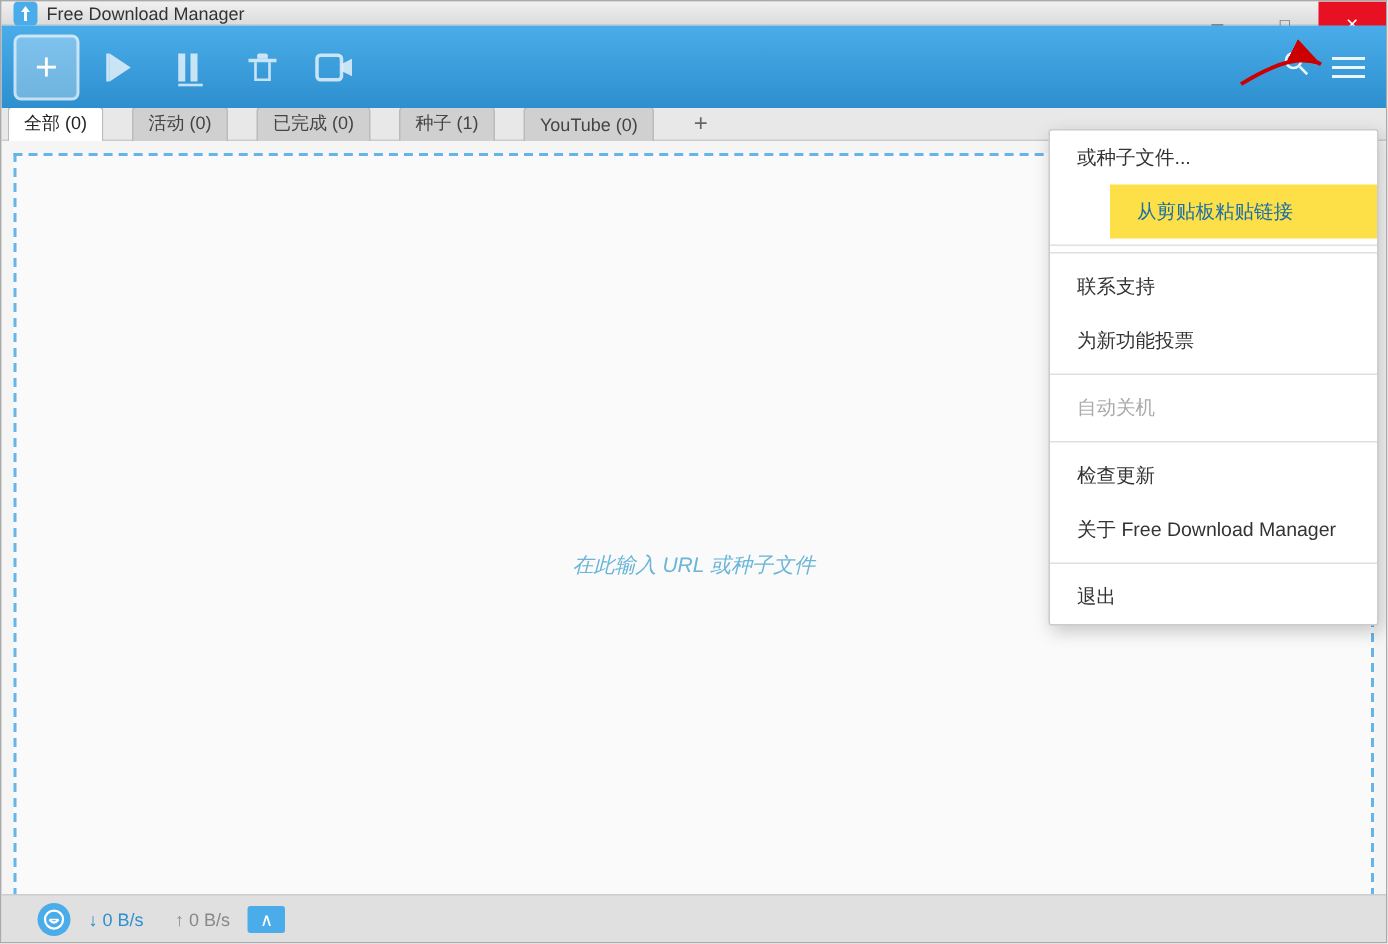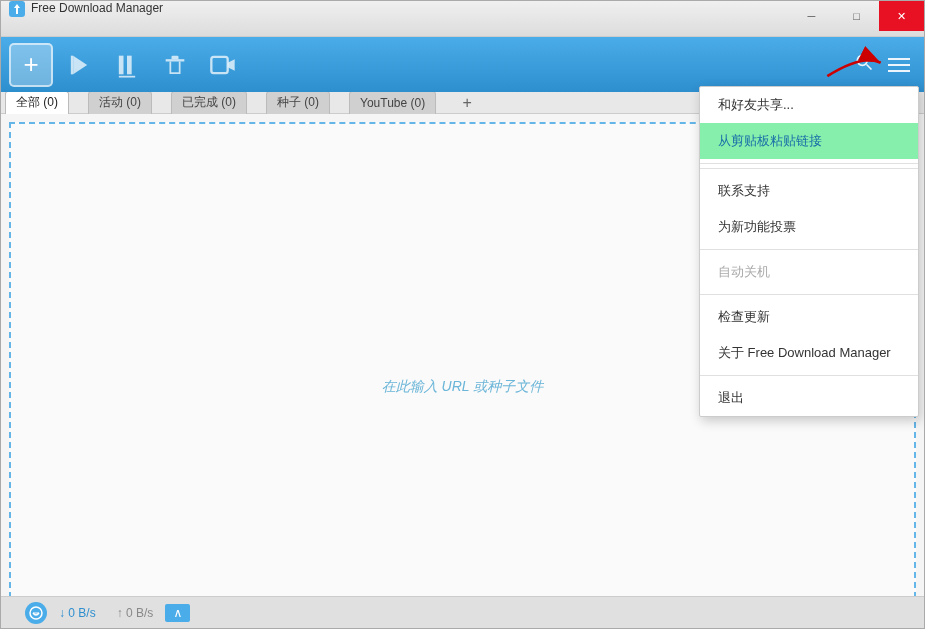--- a/index.html
+++ b/index.html
@@ -1,23 +1,23 @@
 <!DOCTYPE html>
 <html><head>
   <meta charset="utf-8">
   <style>
     * { margin: 0; padding: 0; box-sizing: border-box; }
     body { width: 925px; height: 629px; font-family: 'Microsoft YaHei', 'SimHei', sans-serif; font-size: 13px; background: #f0f0f0; overflow: hidden; }
 
     
     .title-bar {
-      height: 36px;
+      height: 16px;
       background: linear-gradient(to bottom, #f0f0f0, #dcdcdc);
       display: flex;
-      align-items: flex-start;
+      align-items: center;
       padding: 0 8px;
       border-bottom: 1px solid #ccc;
       position: relative;
     }
     .title-bar-icon {
       width: 16px; height: 16px;
       background: #4aace8;
       border-radius: 3px;
       margin-right: 6px;
       display: flex; align-items: center; justify-content: center;
@@ -190,22 +190,23 @@
       z-index: 1000;
       border-radius: 2px;
     }
     .menu-item {
       padding: 9px 18px;
       cursor: pointer;
       font-size: 13px;
       color: #333;
     }
     .menu-item.highlighted {
-      background: #86efac;
+      background: #fde047;
       color: #1a6ea8;
+      margin-left: 40px;
     }
     .menu-separator {
       height: 1px;
       background: #e0e0e0;
       margin: 4px 0;
     }
     .menu-item.disabled {
       color: #aaa;
       cursor: default;
     }
@@ -310,21 +311,21 @@
     <div class="tab active">
       <span>全部 (0)</span>
     </div>
     <div class="tab">
       <span>活动 (0)</span>
     </div>
     <div class="tab">
       <span>已完成 (0)</span>
     </div>
     <div class="tab">
-      <span>种子 (0)</span>
+      <span>种子 (1)</span>
     </div>
     <div class="tab">
       <span>YouTube (0)</span>
     </div>
     <div class="tab-add">+</div>
   </div>
 
   <div style="flex:1; position:relative; background:#f5f5f5; display:flex; flex-direction:column;">
     <div class="main-area" style="flex:1; margin-bottom:0;">
       <div class="drop-text-sub">在此输入 URL 或种子文件</div>
@@ -340,21 +341,21 @@
       </svg>
     </div>
     <div class="speed-info">
       <span class="speed-arrow-down">↓ 0 B/s</span>
       <span class="speed-arrow-up">↑ 0 B/s</span>
     </div>
     <button class="expand-btn">∧</button>
   </div>
 
   <div class="dropdown-menu" style="top: 85px;">
-    <div class="menu-item">和好友共享...</div>
+    <div class="menu-item">或种子文件...</div>
     <div class="menu-item highlighted">从剪贴板粘贴链接</div>
     <div class="menu-separator"></div>
     <div class="menu-separator"></div>
     <div class="menu-item">联系支持</div>
     <div class="menu-item">为新功能投票</div>
     <div class="menu-separator"></div>
     <div class="menu-item disabled">自动关机</div>
     <div class="menu-separator"></div>
     <div class="menu-item">检查更新</div>
     <div class="menu-item">关于 Free Download Manager</div>

